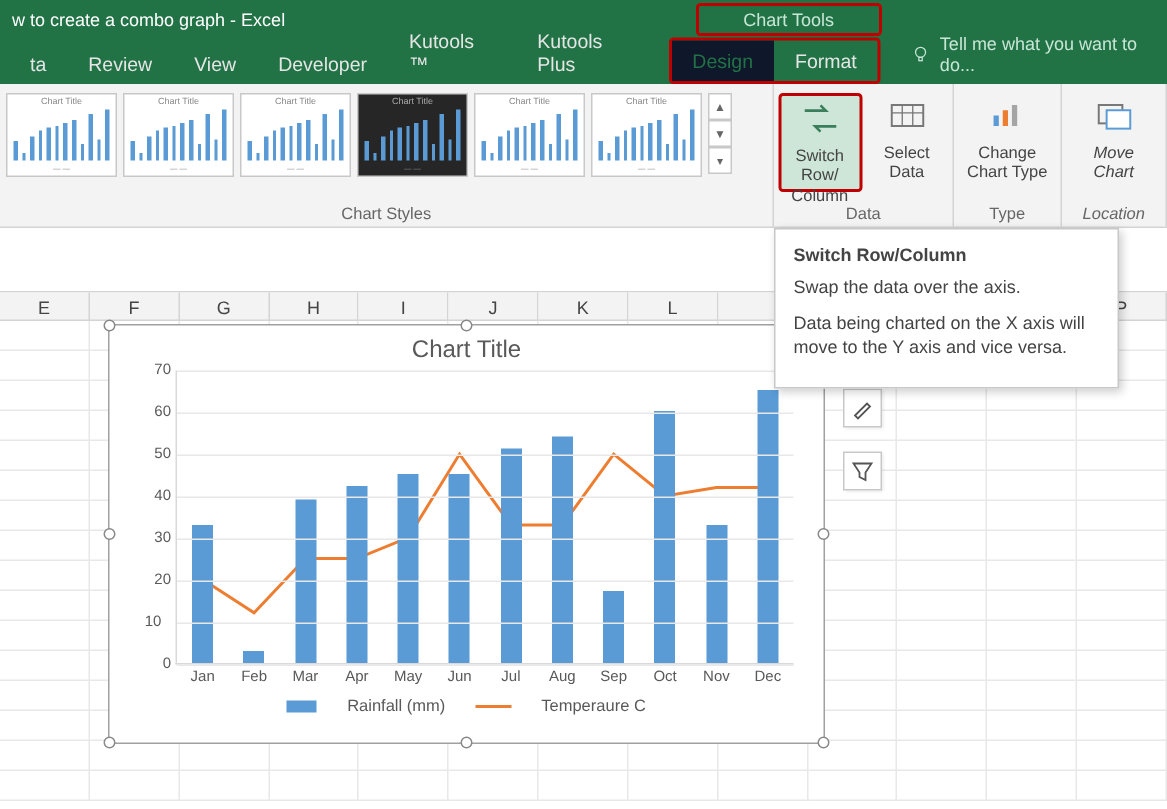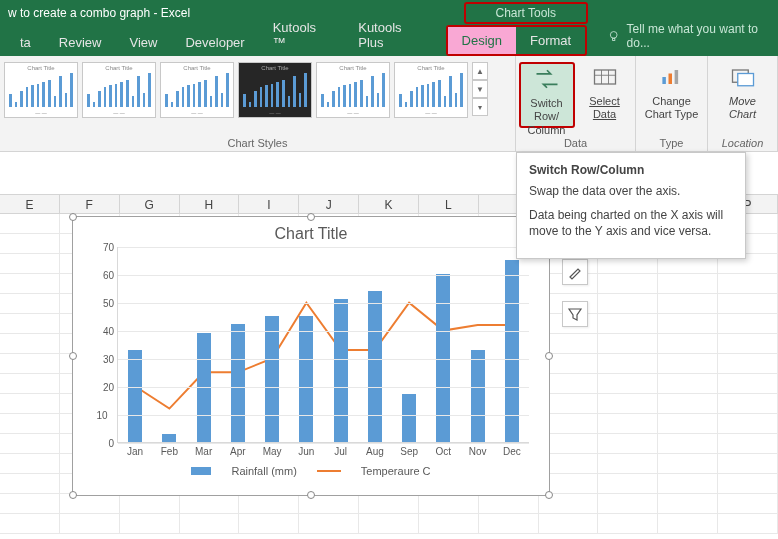--- a/index.html
+++ b/index.html
@@ -3,21 +3,21 @@
 <meta charset="utf-8">
 <style>
   * { box-sizing: border-box; margin: 0; padding: 0; font-family: "Segoe UI", Arial, sans-serif; }
   body { background: #fff; width: 778px; height: 539px; overflow: hidden; }
   .titlebar { background: #217346; color: #fff; height: 26px; display: flex; align-items: center; }
   .titlebar-text { padding-left: 8px; font-size: 12px; flex: 0 0 auto; }
   .chart-tools-wrap { margin-left: auto; margin-right: 190px; }
   .chart-tools { border: 2px solid #c00000; border-radius: 3px; padding: 2px 30px; font-size: 12px; color: #c8e6d6; }
   .tabbar { background: #217346; height: 30px; display: flex; align-items: flex-end; padding-left: 6px; position: relative; }
   .tab { color: #e5e5e5; font-size: 13px; padding: 6px 14px; cursor: pointer; }
-  .tab.active { background: #f9a8d4; color: #217346; }
+  .tab.active { background: #0f172a; color: #217346; }
   .subtab-box { border: 2px solid #c00000; border-radius: 3px; display: flex; align-items: flex-end; margin-left: 4px; }
   .tellme { color: #c8e6d6; font-size: 12px; margin-left: 20px; display: flex; align-items: center; gap: 6px; padding-bottom: 6px; }
   .bulb { width: 14px; height: 14px; }
 
   .ribbon { background: #f3f3f3; height: 96px; border-bottom: 1px solid #d4d4d4; display: flex; position: relative; }
   .chart-styles { display: flex; gap: 4px; padding: 6px 4px 0 4px; height: 66px; }
   .style-thumb { width: 74px; height: 56px; border: 1px solid #c8c8c8; background: #fff; padding: 2px; font-size: 6px; color: #888; position: relative; overflow: hidden; }
   .style-thumb.dark { background: #262626; color: #aaa; }
   .thumb-title { text-align: center; font-size: 6px; margin-bottom: 2px; }
   .thumb-chart { position: absolute; left: 4px; right: 4px; top: 10px; bottom: 10px; display: flex; align-items: flex-end; gap: 3px; }
@@ -231,21 +231,21 @@
       <span style="white-space:pre-line;">Switch Row/
 Column</span>
     </div>
     <div class="ribbon-btn">
       <svg class="ribbon-icon" viewBox="0 0 32 24">
           <rect x="4" y="4" width="24" height="16" fill="none" stroke="#777" stroke-width="1.5"></rect>
           <line x1="4" y1="10" x2="28" y2="10" stroke="#777"></line>
           <line x1="12" y1="4" x2="12" y2="20" stroke="#777"></line>
           <line x1="20" y1="4" x2="20" y2="20" stroke="#777"></line>
         </svg>
-      <span style="white-space:pre-line;text-decoration:underline;">Select
+      <span style="white-space:pre-line;">Select
 Data</span>
     </div>
     <div class="group-label">Data</div>
   </div>
   <div class="ribbon-group rg-type">
     <div class="ribbon-btn">
       <svg class="ribbon-icon" viewBox="0 0 32 24">
           <rect x="5" y="12" width="4" height="8" fill="#5b9bd5"></rect>
           <rect x="12" y="8" width="4" height="12" fill="#ed7d31"></rect>
           <rect x="19" y="4" width="4" height="16" fill="#a5a5a5"></rect>

